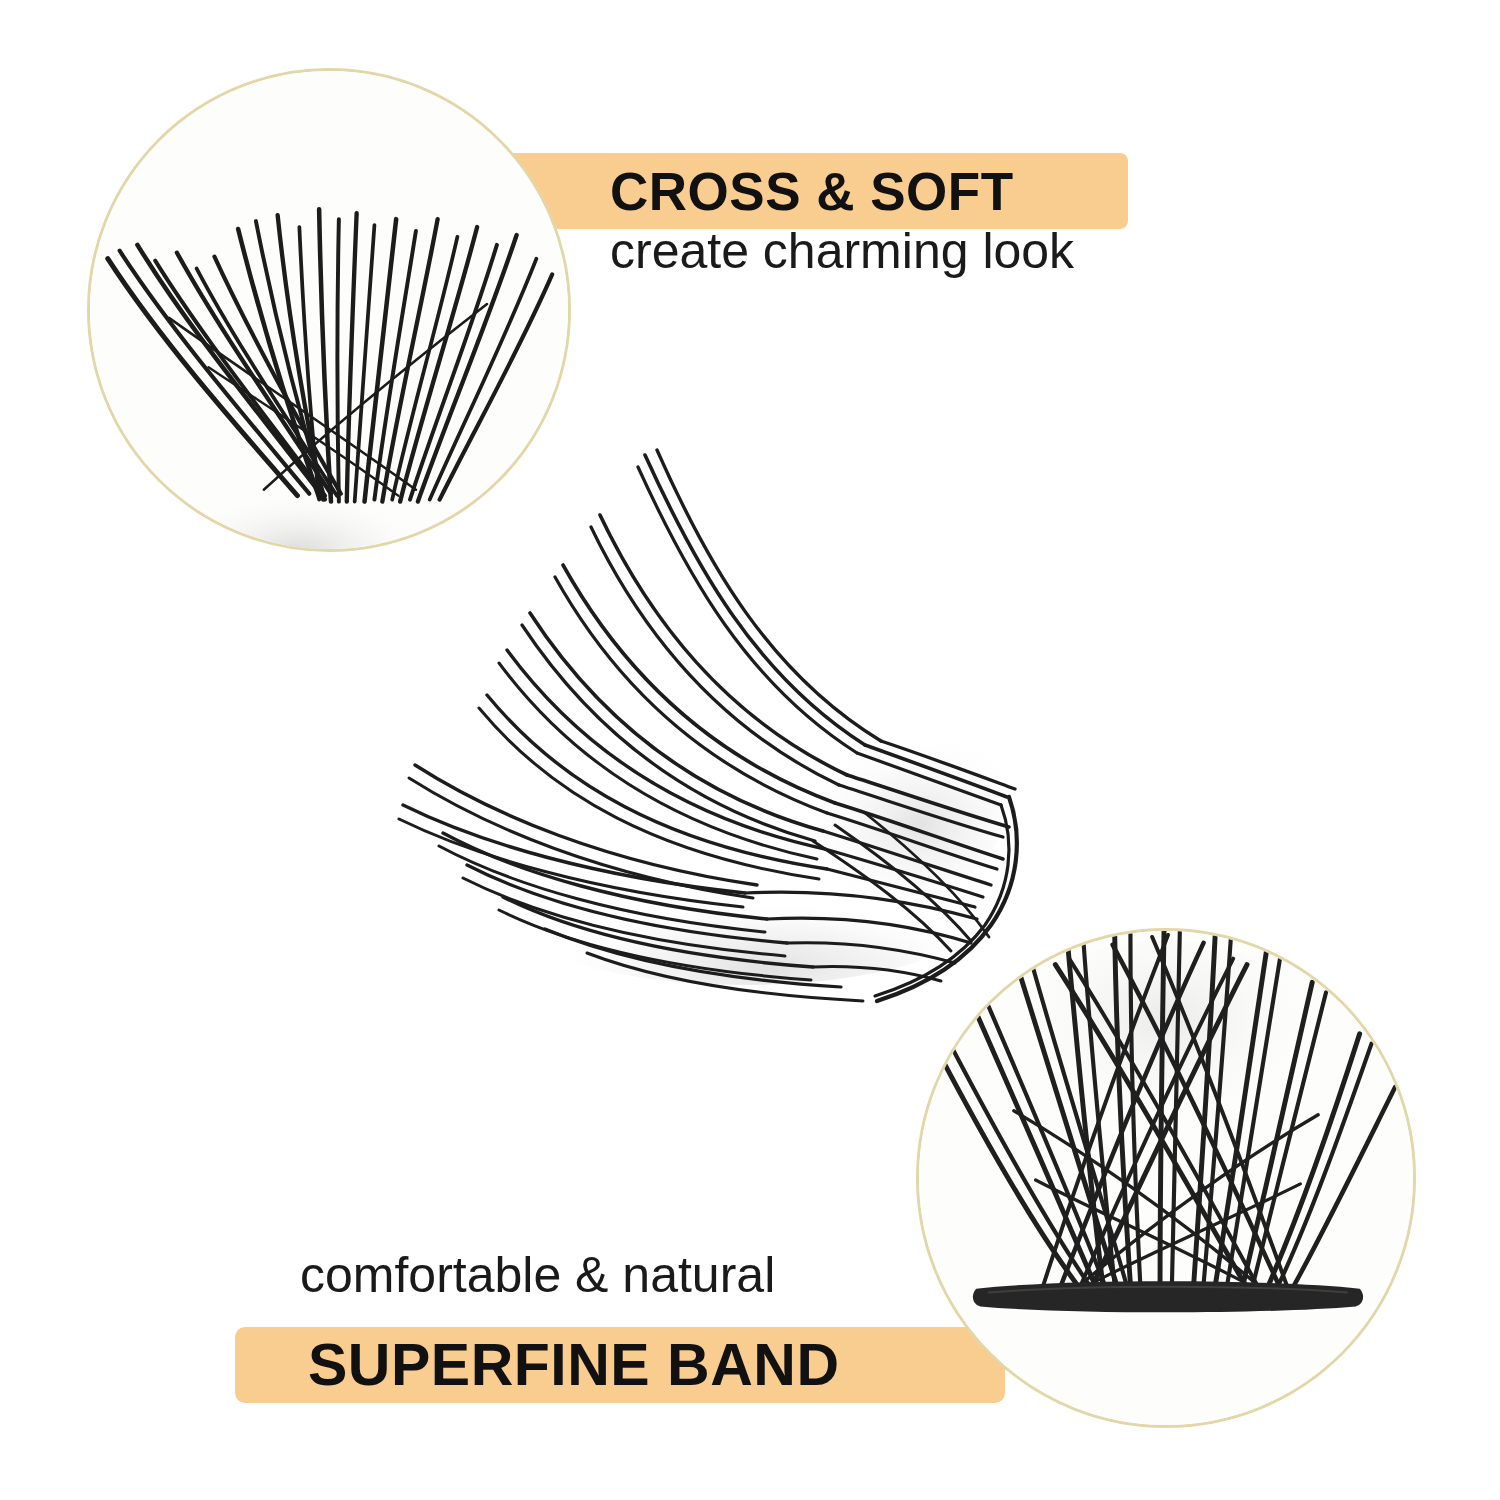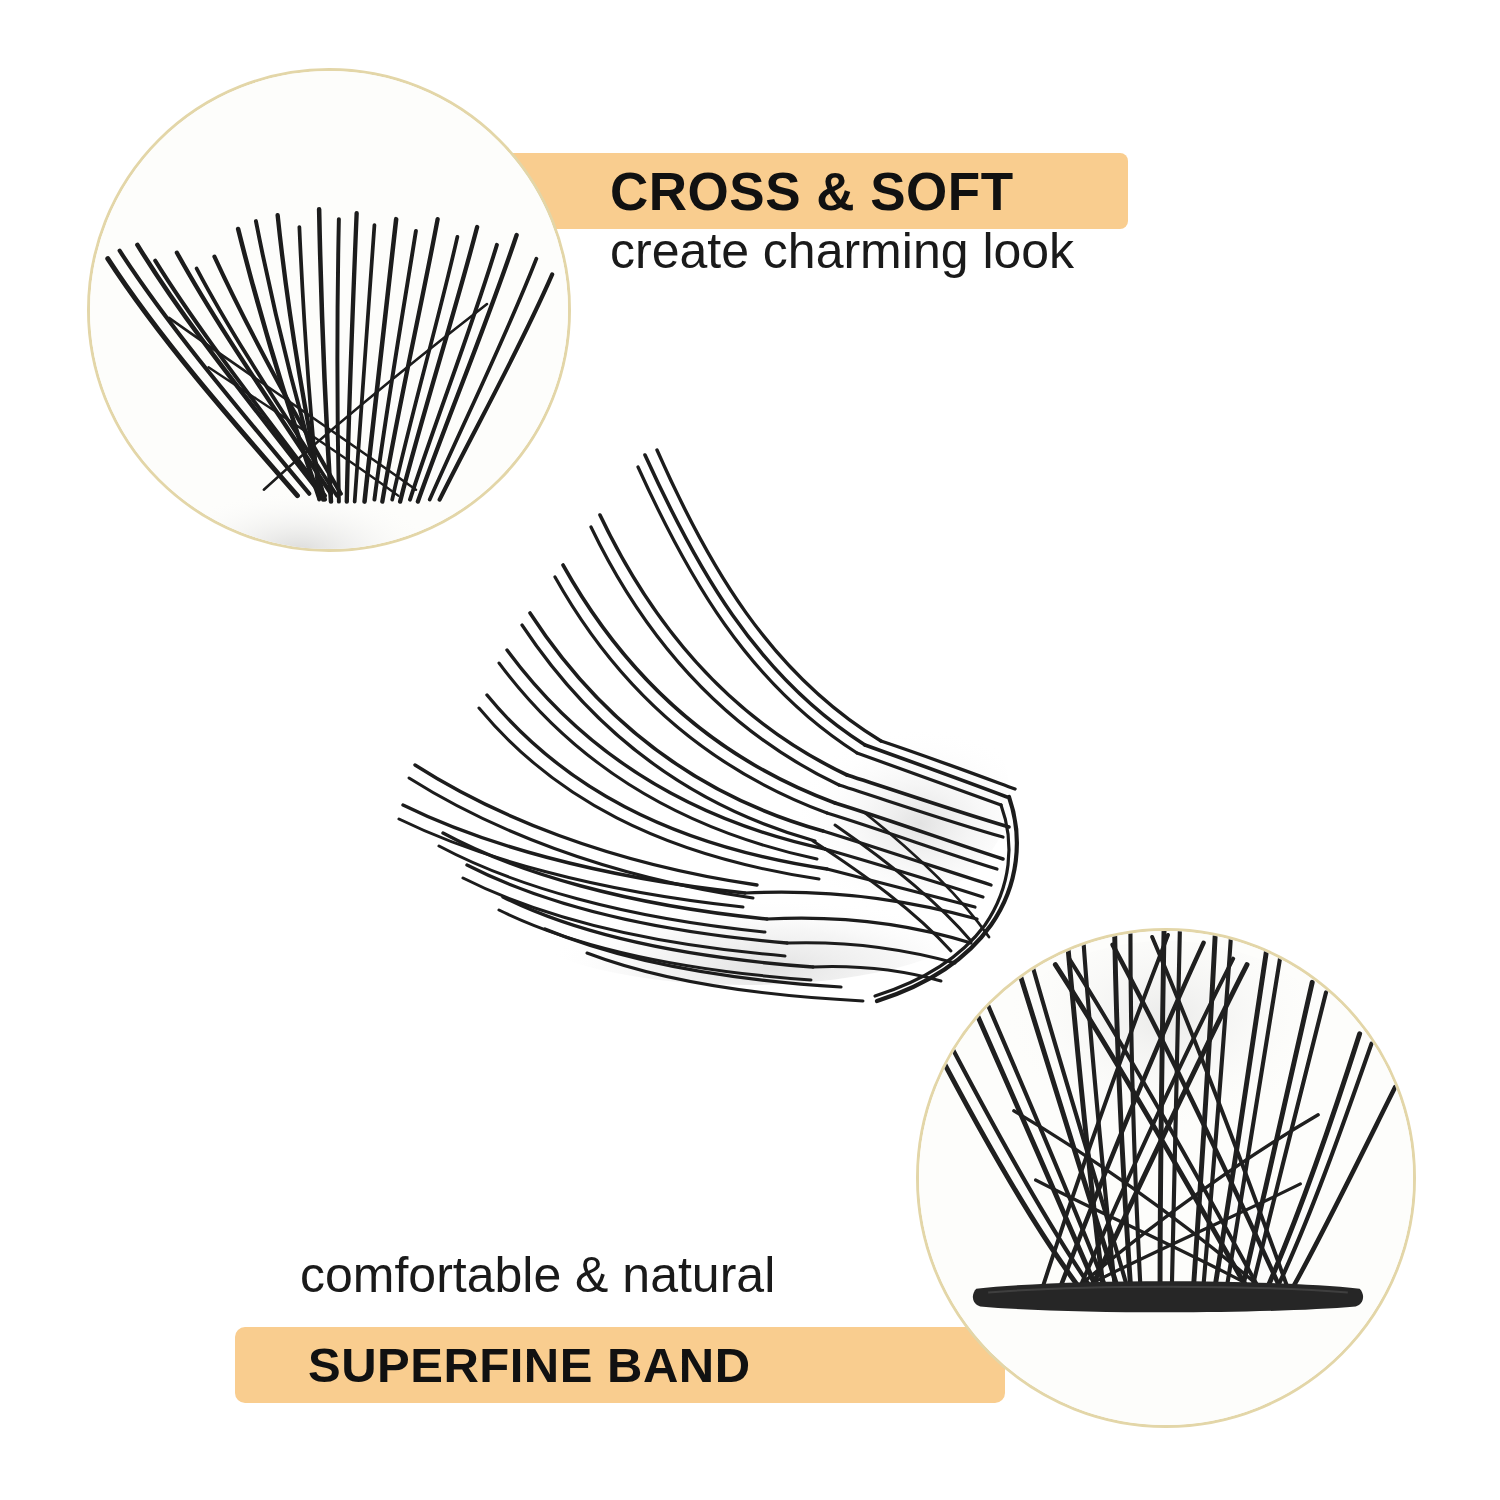--- a/index.html
+++ b/index.html
@@ -44,21 +44,21 @@
   #banner-top .banner-text { font-size: 53px; }
 
   #banner-bottom {
     left: 235px;
     top: 1307px;
     width: 770px;
     height: 76px;
     padding-left: 73px;
     border-radius: 10px;
   }
-  #banner-bottom .banner-text { font-size: 49px; }
+  #banner-bottom .banner-text { font-size: 59px; }
 
   
   .subcaption {
     position: absolute;
     font-size: 50px;
     color: #1a1a1a;
     white-space: nowrap;
     font-weight: 400;
   }
   #caption-top    { left: 610px; top: 222px; }

